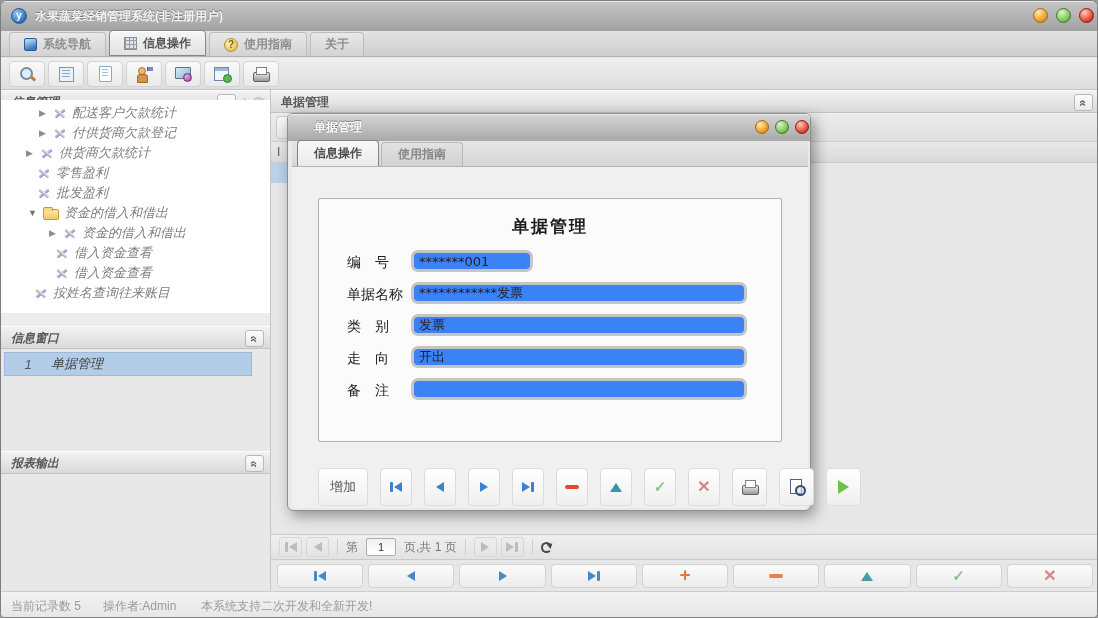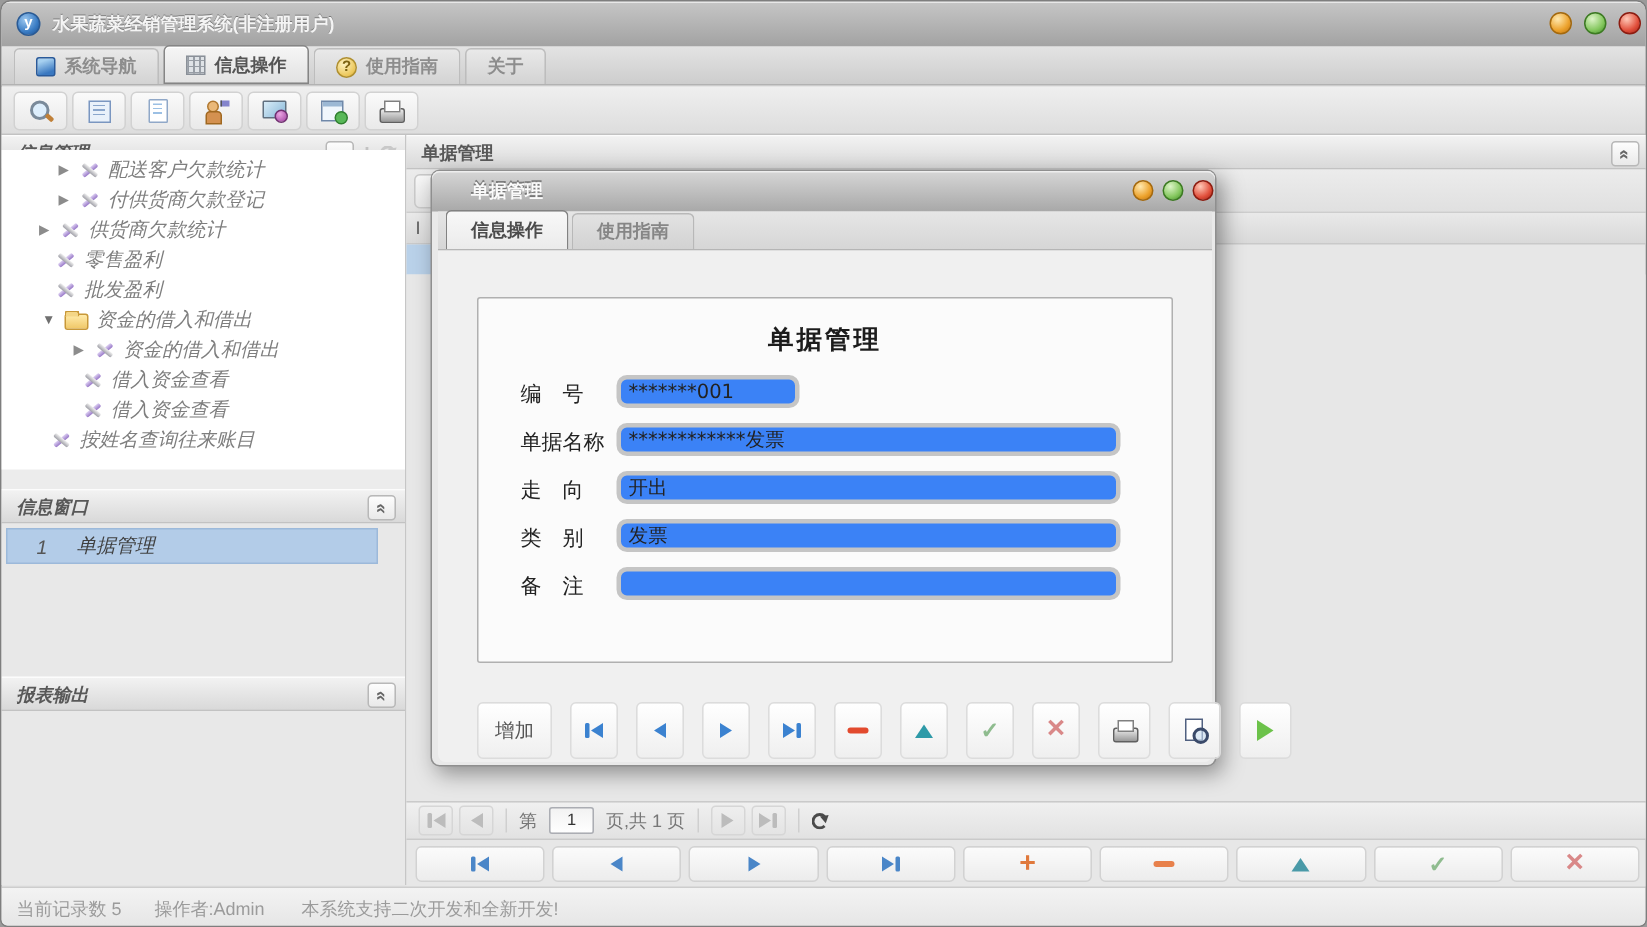--- a/index.html
+++ b/index.html
@@ -456,26 +456,26 @@
         <div class="frows">
           <div class="frow">
             <span class="flabel">编　号</span>
             <input class="finput short" value="*******001" style="">
           </div>
           <div class="frow">
             <span class="flabel">单据名称</span>
             <input class="finput long" value="************发票" style="">
           </div>
           <div class="frow">
+            <span class="flabel">类　别</span>
+            <input class="finput long" value="发票" style="">
+          </div>
+          <div class="frow">
             <span class="flabel">走　向</span>
             <input class="finput long" value="开出" style="">
-          </div>
-          <div class="frow">
-            <span class="flabel">类　别</span>
-            <input class="finput long" value="发票" style="">
           </div>
           <div class="frow">
             <span class="flabel">备　注</span>
             <input class="finput long" value="" style="">
           </div>
         </div>
       </div>
       <div class="dlg-toolbar">
         <button class="dbtn txt">增加</button>
         <button class="dbtn">

